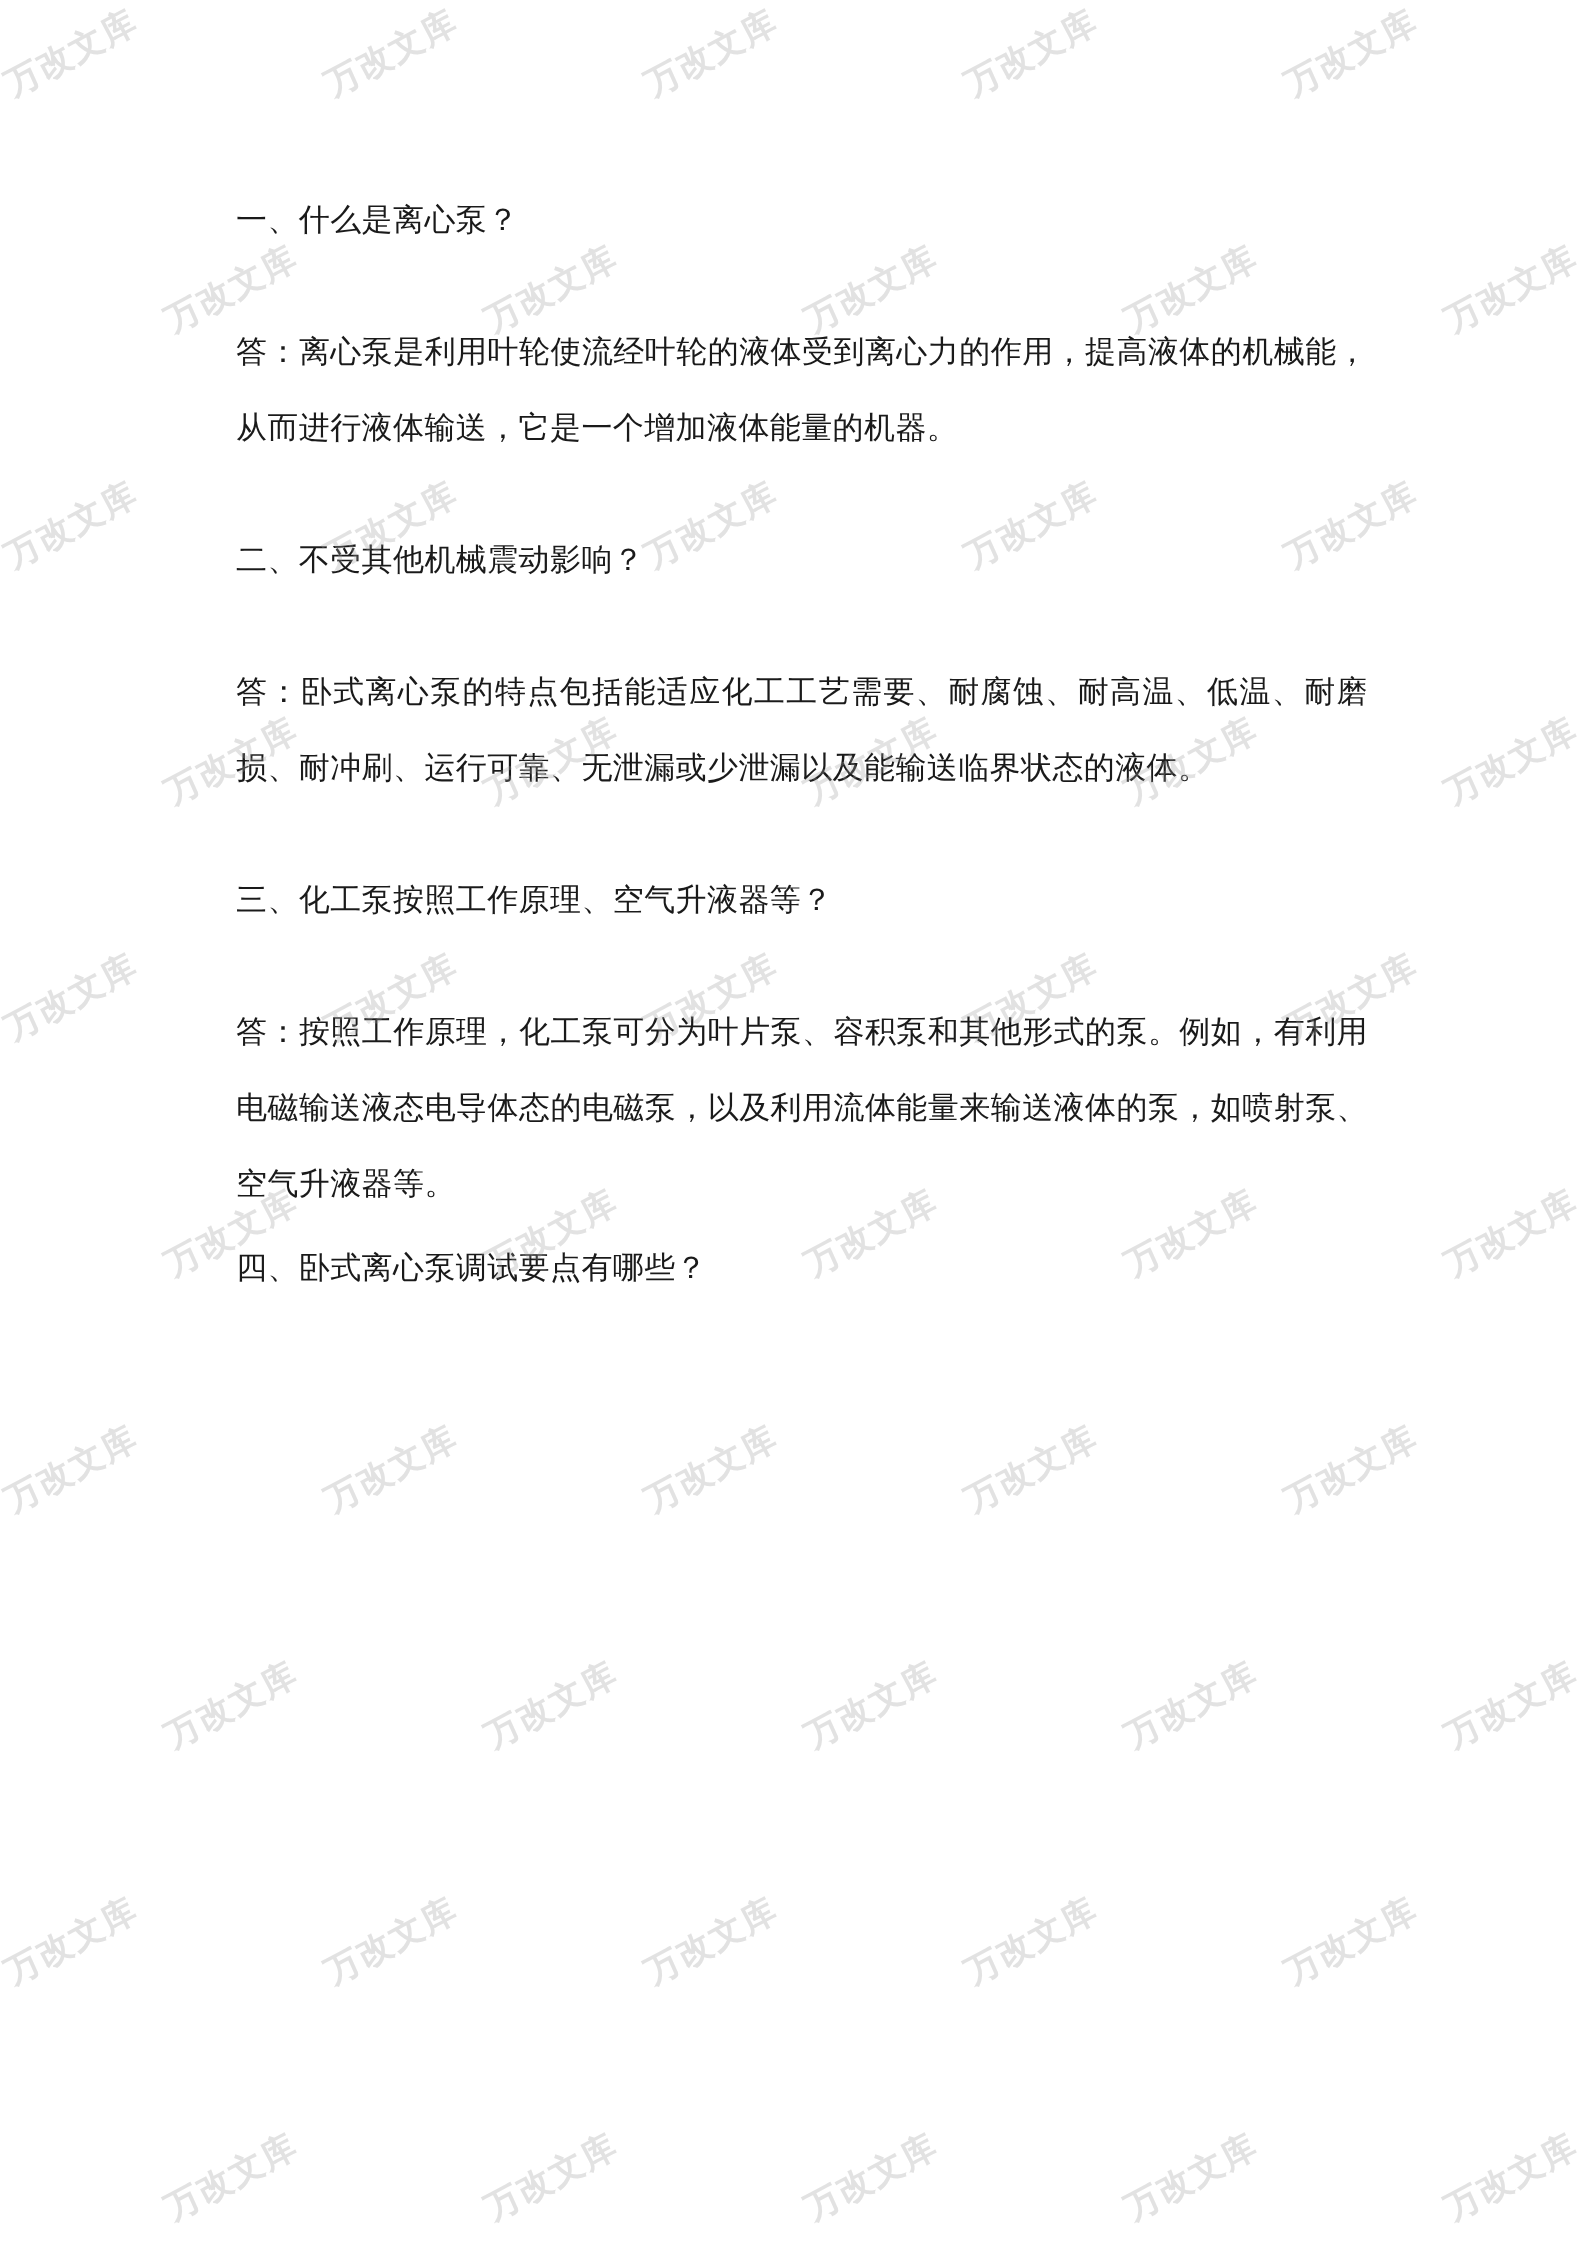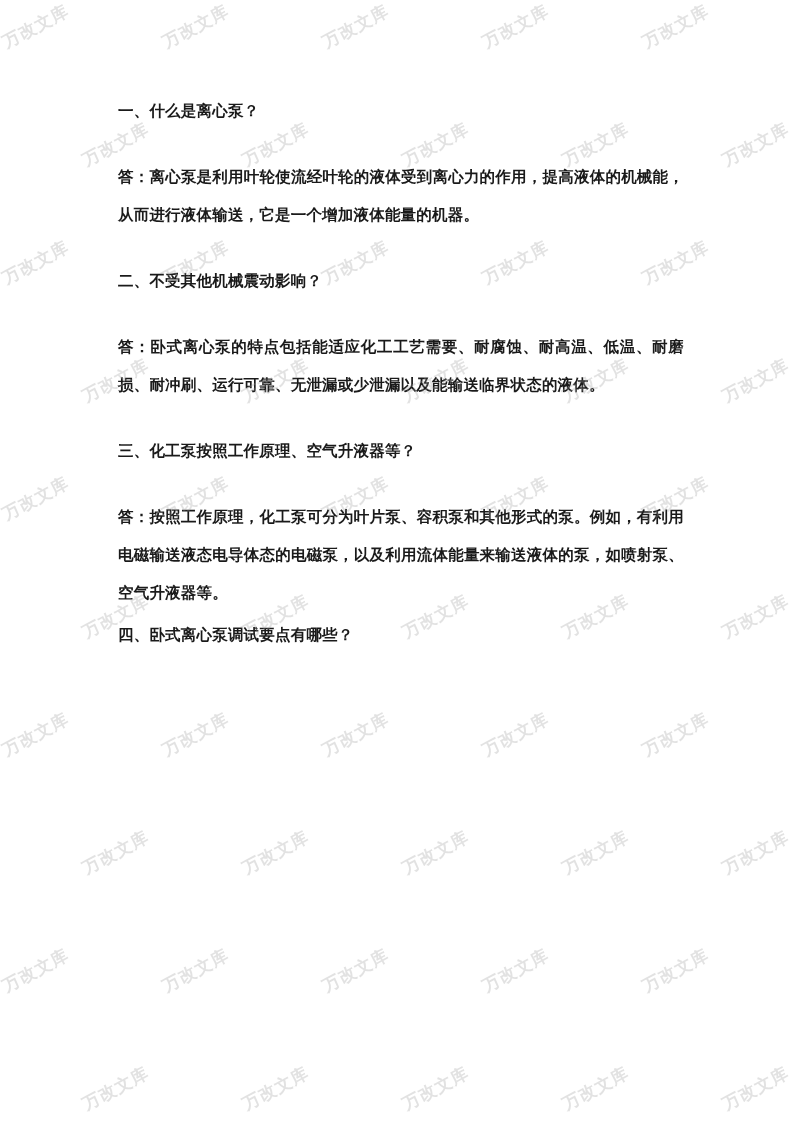--- a/index.html
+++ b/index.html
@@ -35,21 +35,20 @@
     letter-spacing: 1px;
     user-select: none;
   }
   .wm span { display: inline-block; }
 
   
   #page {
     position: absolute;
     inset: 0;
     z-index: 2;
-    font-weight: bold;
   }
   #doc-body {
     position: absolute;
     left: 118px;
     top: 92px;
     width: 566px;
   }
   .para {
     font-size: 15.5px;
     line-height: 38px;

